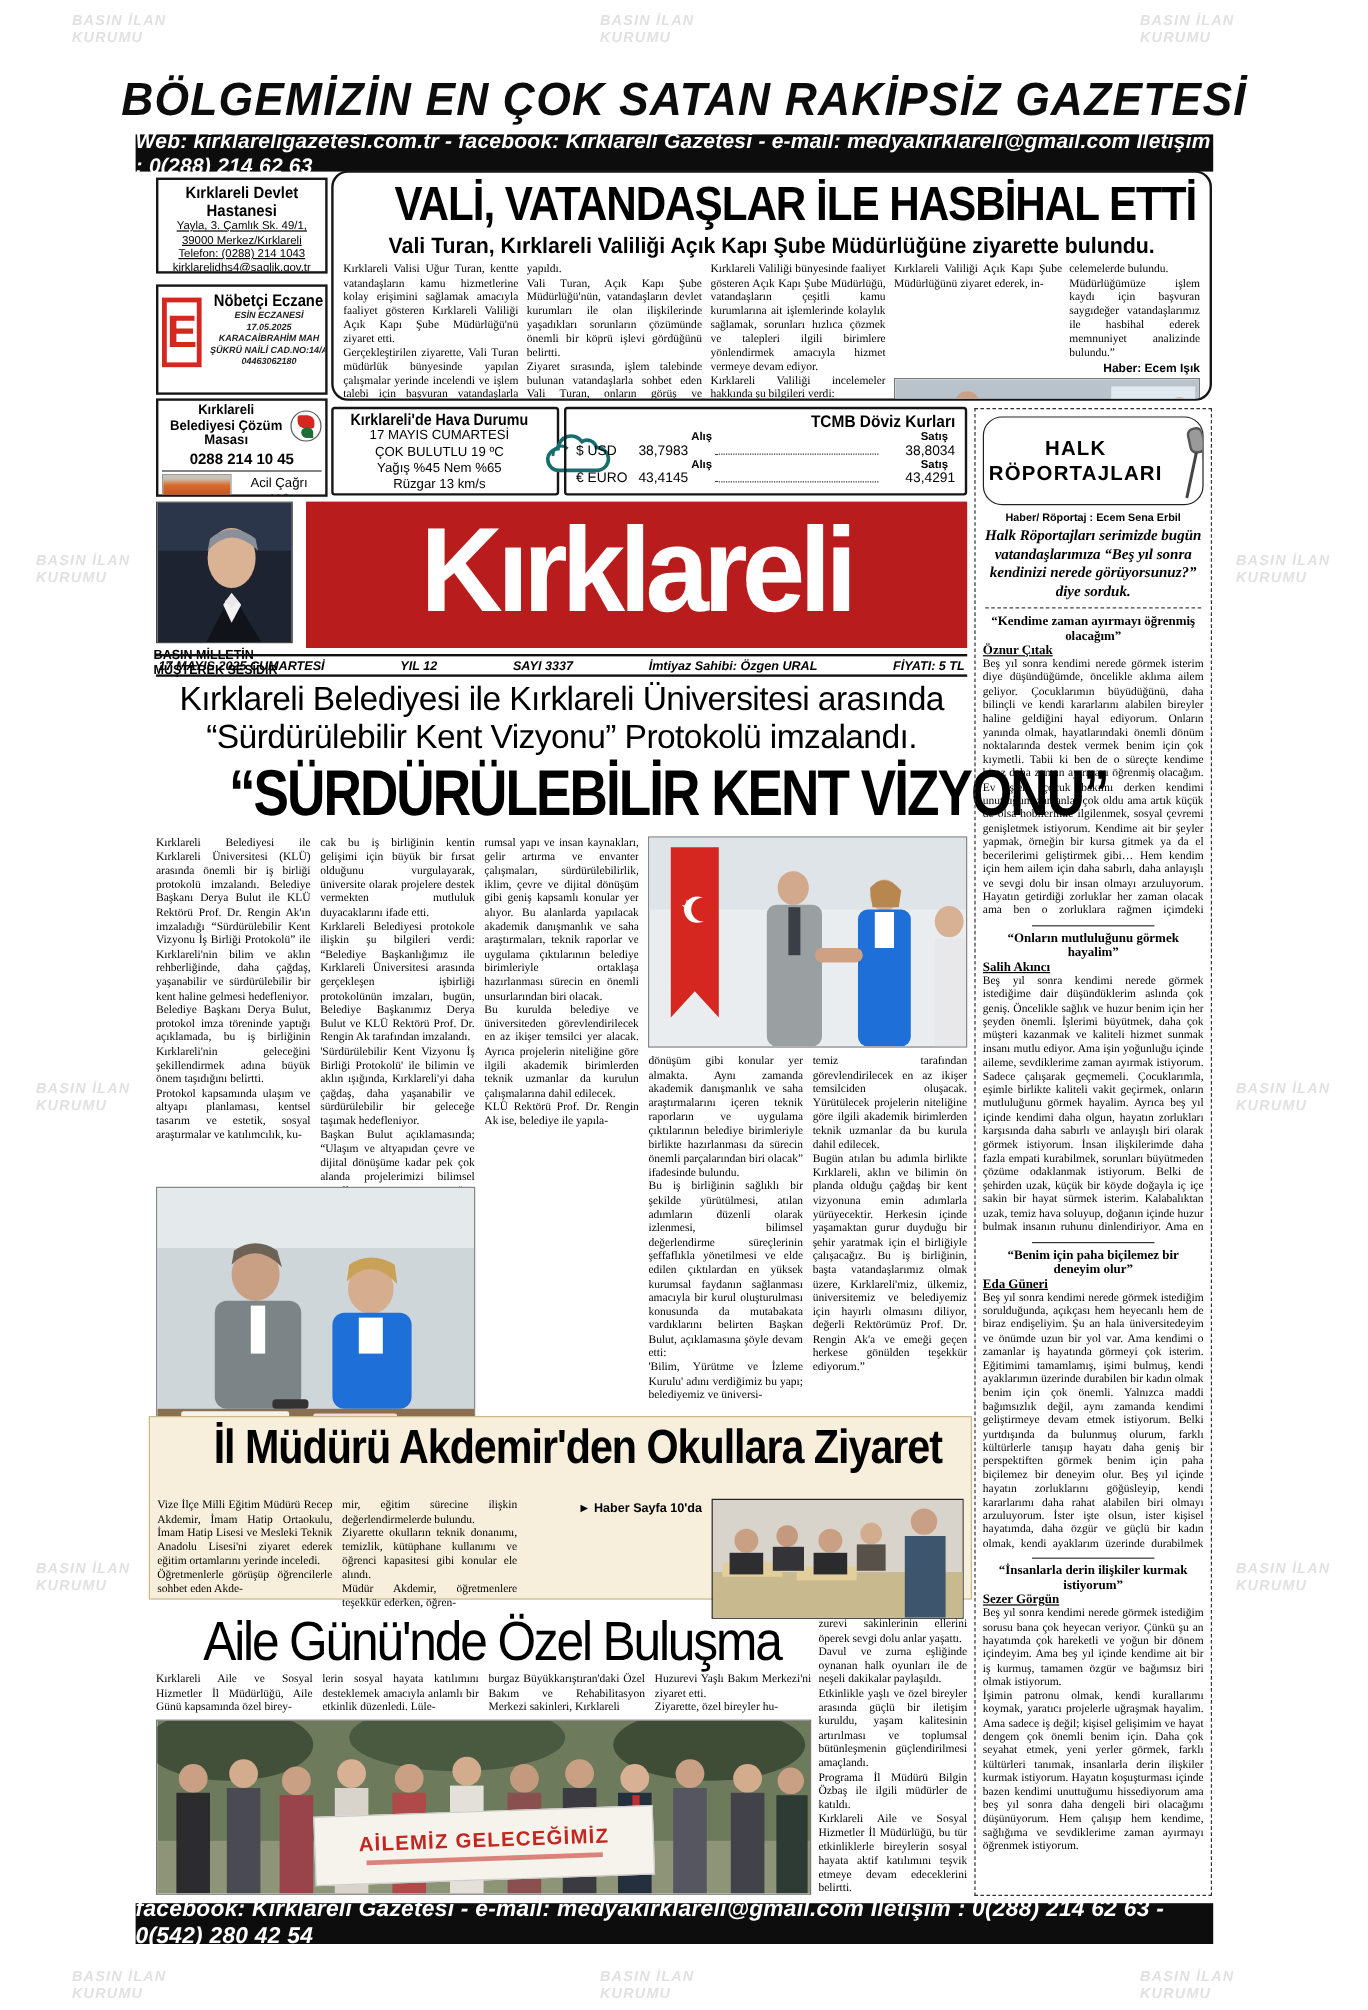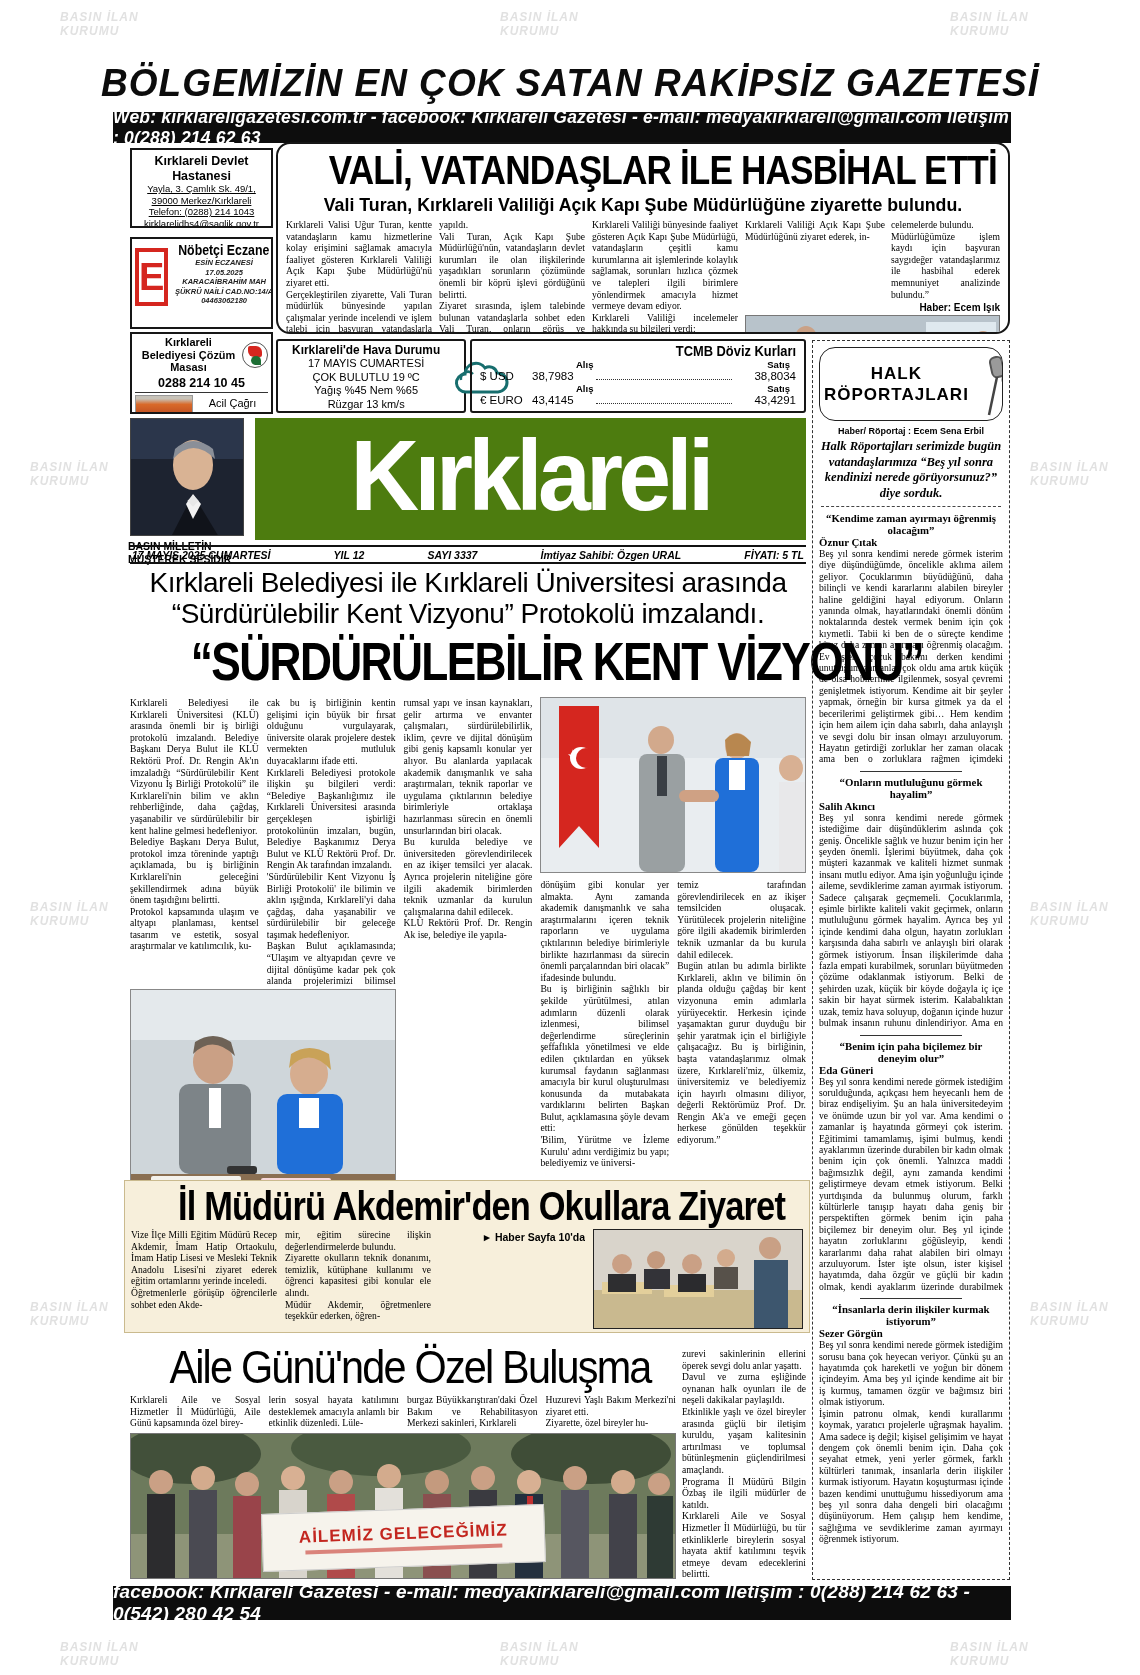--- a/index.html
+++ b/index.html
@@ -68,42 +68,42 @@
   .cur-title { text-align:right; font:700 14px "Liberation Sans", sans-serif; transform:scaleX(.92); transform-origin:right; }
   .cur-lbl { display:flex; font:700 9.5px "Liberation Sans", sans-serif; }
   .cur-lbl span:first-child { margin-left:96px; }
   .cur-lbl span:last-child { margin-left:auto; margin-right:6px; }
   .cur-row { display:flex; align-items:baseline; font:400 11.5px "Liberation Sans", sans-serif; }
   .cur-sym { width:52px; }
   .cur-val { width:58px; }
   .cur-dots { flex:1; border-bottom:1.5px dotted #333; margin:0 6px 3px; }
 
   
-  .masthead { position:absolute; left:255px; top:418px; width:551px; height:122px; background:#4d7c0f; display:flex; align-items:center; justify-content:center; overflow:hidden; }
+  .masthead { position:absolute; left:255px; top:418px; width:551px; height:122px; background:#b91c1c; display:flex; align-items:center; justify-content:center; overflow:hidden; }
   .masthead span { color:#fff; font:800 100px "Liberation Sans", sans-serif; letter-spacing:-5px; transform:scaleX(.95) translateY(-4px); white-space:nowrap; }
 
   .datebar { position:absolute; left:130px; top:545px; width:676px; height:19px; border-top:2px solid #111; border-bottom:2px solid #111; display:flex; align-items:center; justify-content:space-between; font:italic 700 10.5px "Liberation Sans", sans-serif; padding:0 2px; }
 
   
   .kicker { position:absolute; left:118px; top:567px; width:700px; text-align:center; font:400 28px "Liberation Sans", sans-serif; line-height:31px; letter-spacing:-.5px; }
   .ms-head { position:absolute; left:130px; top:630px; width:676px; text-align:center; font:800 54px "Liberation Sans", sans-serif; transform:scaleX(.82); letter-spacing:-2px; white-space:nowrap; }
   .ms-body { position:absolute; left:130px; top:697px; width:676px; height:543px; }
   .ms-cols { display:flex; gap:8px; height:100%; }
   .ms-col { flex:1; overflow:hidden; }
   .ms-col.c1, .ms-col.c2 { height:288px; }
   .ms-col.c4, .ms-col.c5 { padding-top:182px; }
   .photo-frame { position:absolute; border:1px solid #888; overflow:hidden; background:#dde4e8; }
   .ph-sign { left:0; top:292px; width:266px; height:248px; }
   .ph-shake { left:410px; top:0px; width:266px; height:176px; }
   .ms-byline { position:absolute; right:0; bottom:0; background:#fff; }
 
   
   .akdemir { position:absolute; left:124px; top:1180px; width:686px; height:153px; background:#f7efdb; border:1px solid #caba8e; padding:2px 6px; }
   .ak-head { text-align:center; font:700 40px "Liberation Sans", sans-serif; transform:scaleX(.86); white-space:nowrap; letter-spacing:-1px; margin-top:1px; }
-  .ak-cols { display:flex; gap:8px; margin-top:0; height:100px; }
+  .ak-cols { display:flex; gap:8px; margin-top:20px; height:100px; }
   .ak-col { flex:0 0 146px; overflow:hidden; }
   .ak-photo { flex:1; border:1.5px solid #222; overflow:hidden; position:relative; }
   .pagelink { font:700 10.5px "Liberation Sans", sans-serif; text-align:right; margin-top:2px; }
 
   
   .aile-head { position:absolute; left:130px; top:1340px; width:560px; text-align:center; font:400 46px "Liberation Sans", sans-serif; transform:scaleX(.9); white-space:nowrap; letter-spacing:-2px; }
   .aile-cols { position:absolute; left:130px; top:1394px; width:546px; height:37px; display:flex; gap:8px; overflow:hidden; }
   .aile-col { flex:1; overflow:hidden; }
   .aile-photo { position:absolute; left:130px; top:1433px; width:546px; height:146px; border:1px solid #777; overflow:hidden; }
   .banner { position:absolute; left:24%; top:52%; width:52%; height:40%; background:#f6f3ec; border:1px solid #ccc; transform:rotate(-2deg); display:flex; align-items:center; justify-content:center; flex-direction:column; }
@@ -114,21 +114,21 @@
   
   .halk { position:absolute; left:812px; top:340px; width:198px; height:1240px; border:1.5px dashed #333; padding:6px 6px 4px; }
   .halk-titlebox { border:1.5px solid #222; border-radius:16px; height:74px; display:flex; align-items:center; overflow:hidden; padding:2px 4px; }
   .halk-title { flex:1; text-align:center; font:700 17px "Liberation Sans", sans-serif; line-height:21px; letter-spacing:1px; }
   .halk-mics { flex:0 0 72px; height:70px; }
   .halk-by { text-align:center; font:700 9px "Liberation Sans", sans-serif; margin-top:5px; }
   .halk-intro { text-align:center; font:italic 800 12.5px "Liberation Serif", serif; line-height:15.5px; margin-top:3px; }
   .dash-div { border-top:1.5px dashed #444; margin:5px 2px; }
   .halk-sec { overflow:hidden; }
   .sec-h { text-align:center; font:800 10.8px "Liberation Serif", serif; line-height:12px; }
-  .sec-n { font:800 10.8px "Liberation Serif", serif; }
+  .sec-n { font:800 10.8px "Liberation Serif", serif;text-decoration:underline; }
   .sec-t { font:400 9.6px "Liberation Serif", serif; line-height:11.4px; text-align:justify; white-space:pre-line; }
   .sol-div { width:55%; border-top:1.2px solid #333; margin:6px auto 4px; }
   .halk-flex { display:flex; flex-direction:column; height:1044px; }
   .halk-flex .halk-sec { flex:1; }
 </style>
 </head>
 <body>
 
 <div class="page">
 

